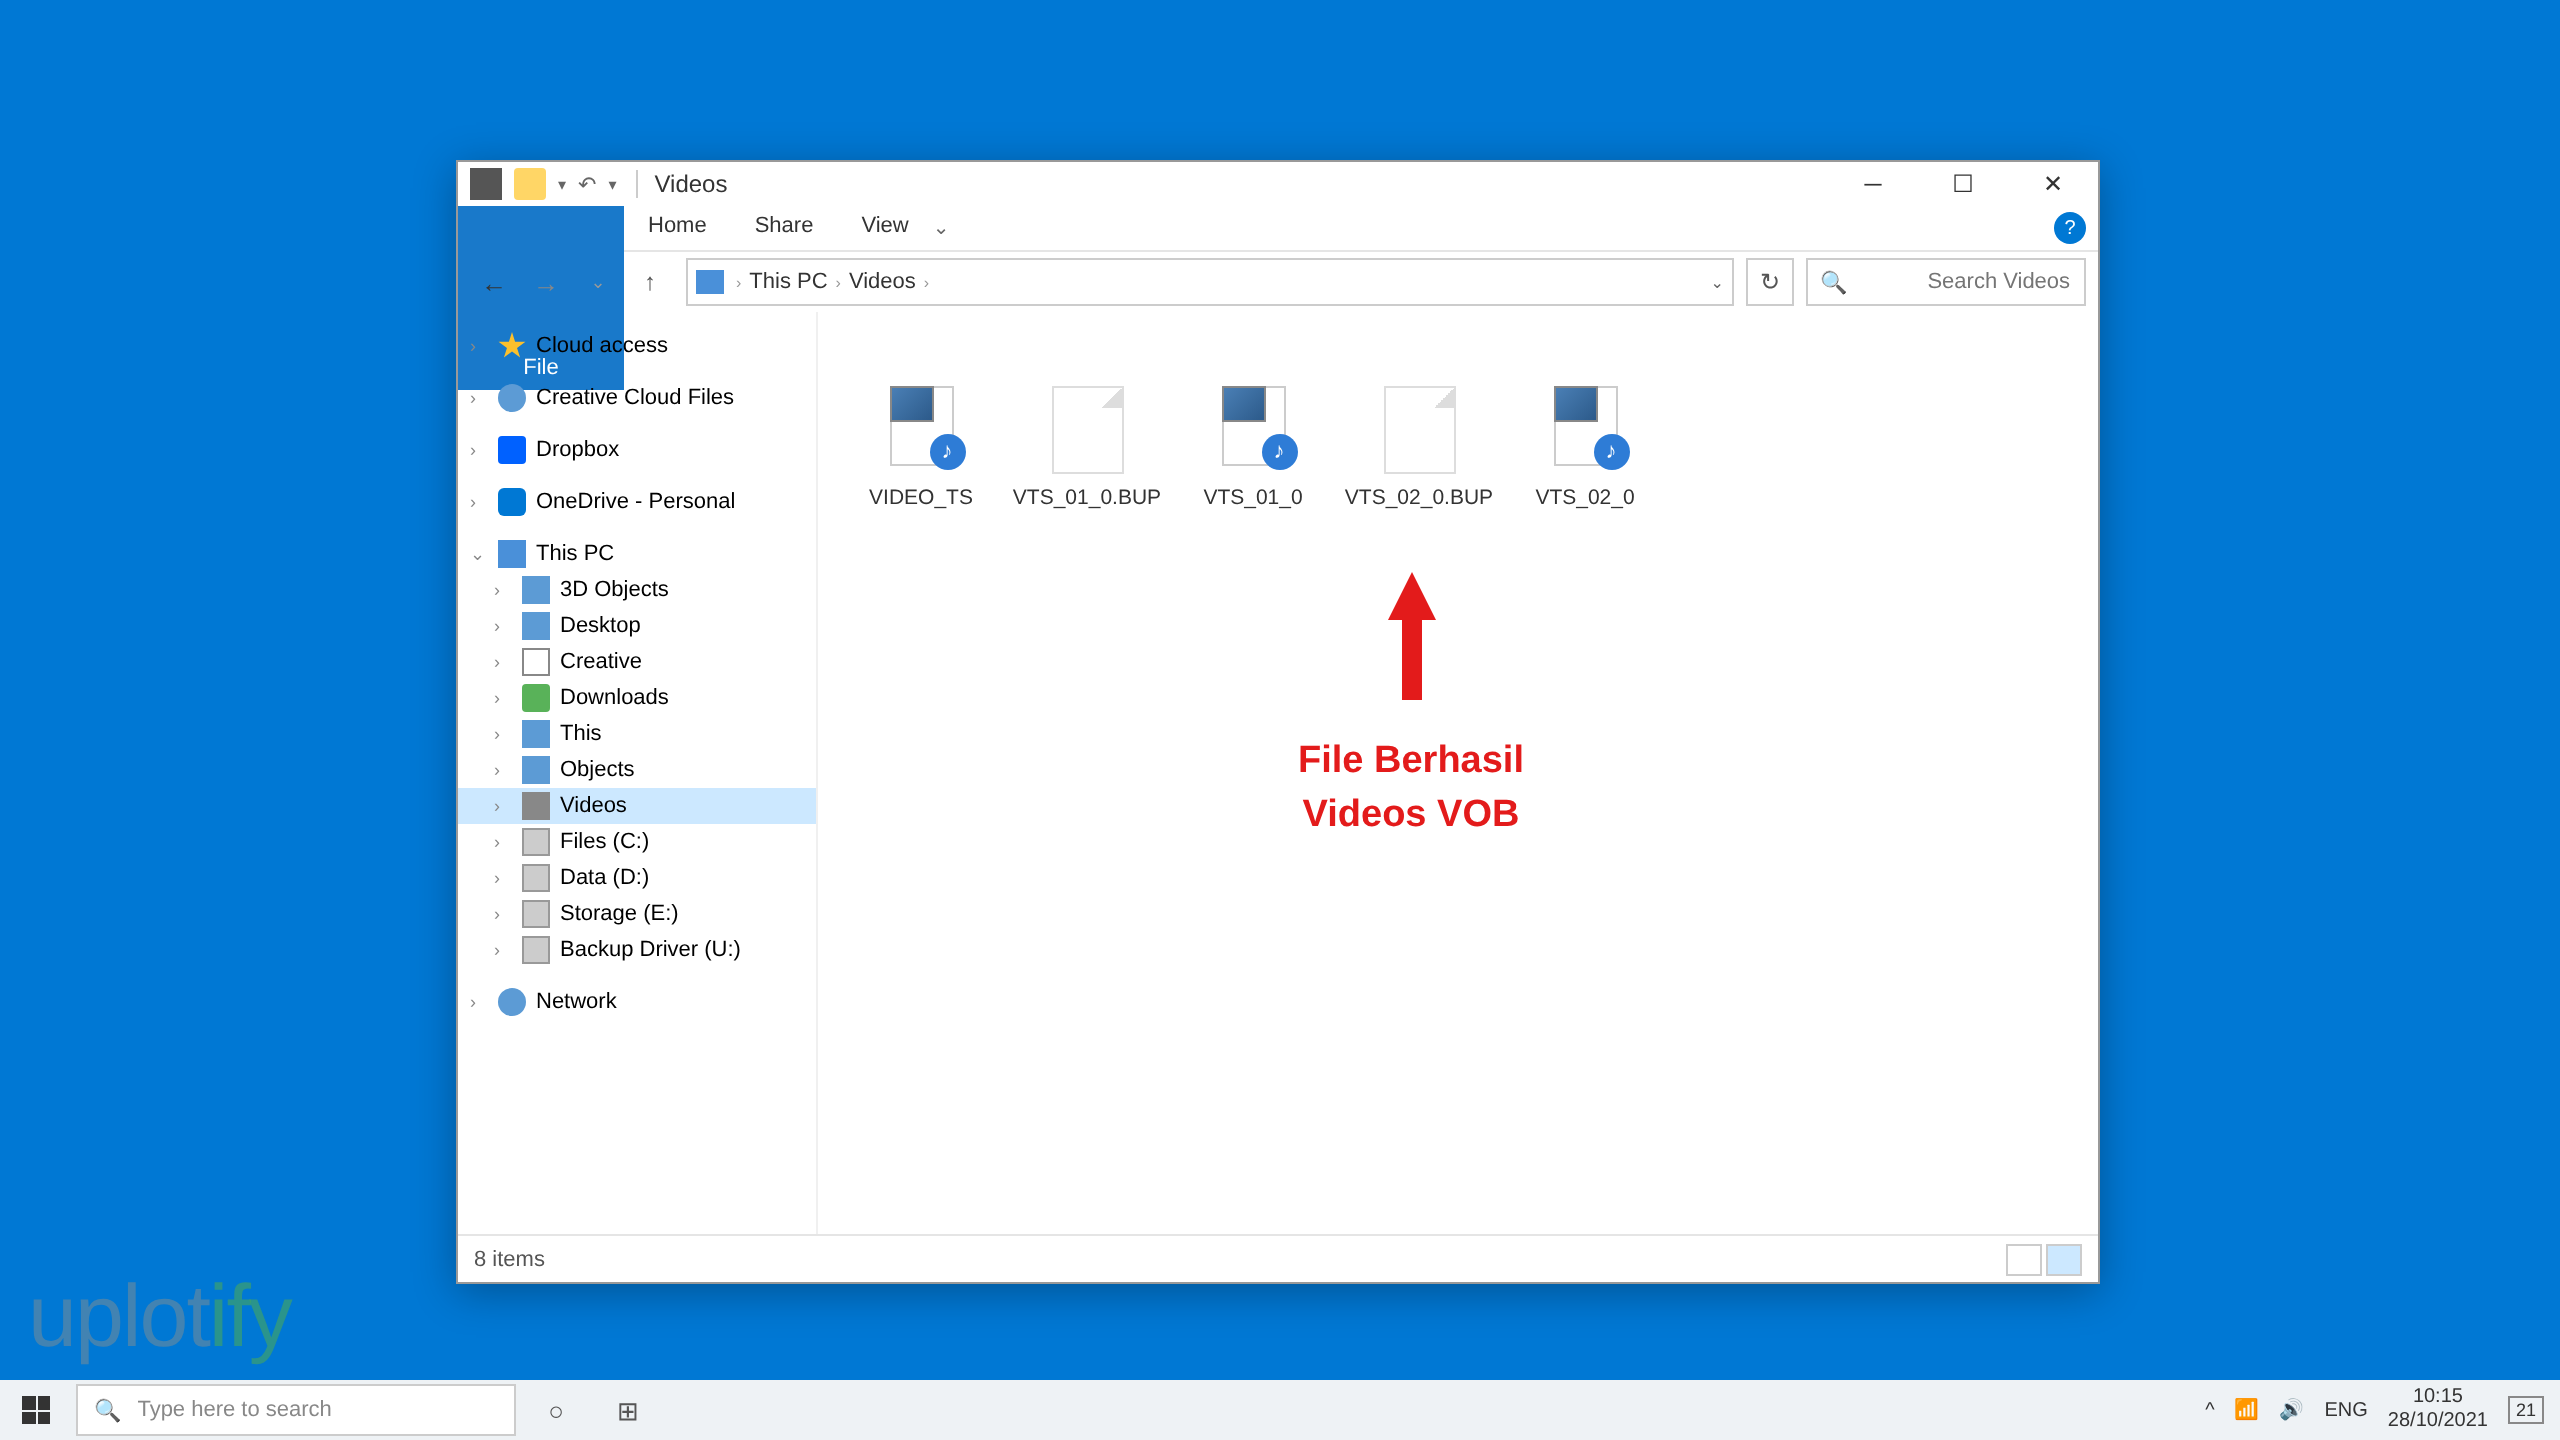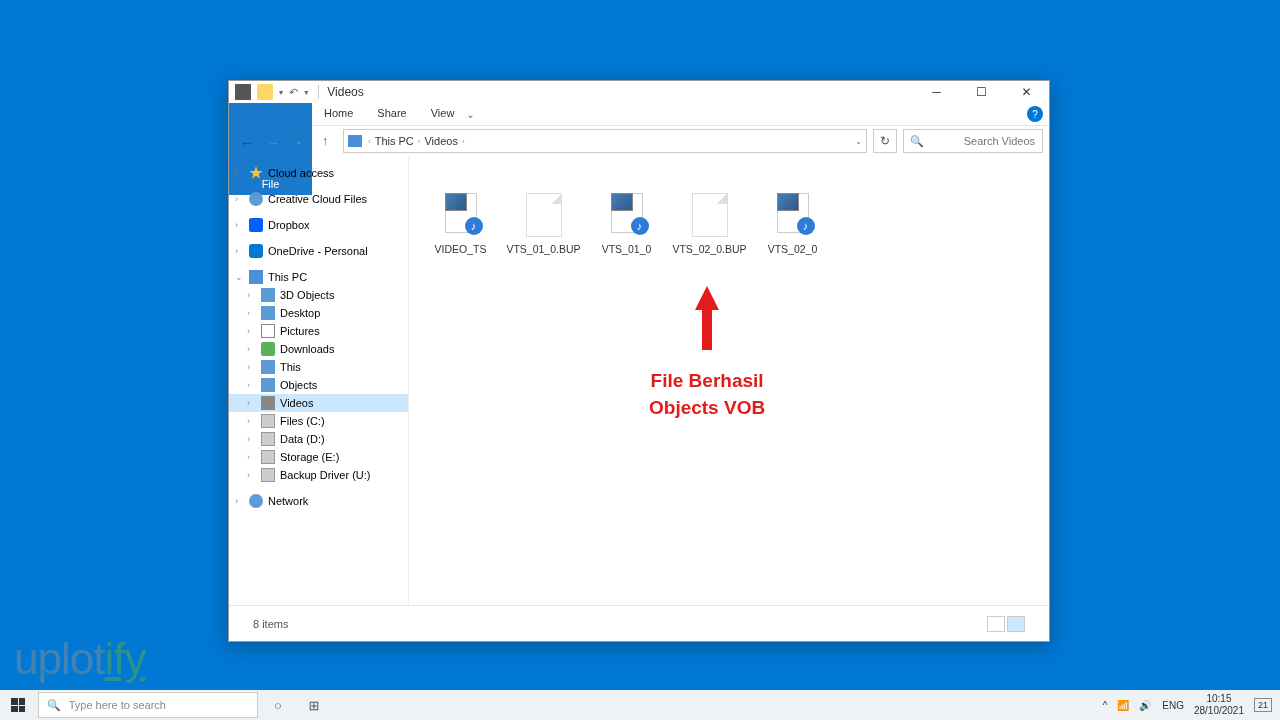--- a/index.html
+++ b/index.html
@@ -75,37 +75,37 @@
 .thumb.video::before, .thumb.video::after { content: ''; position: absolute; top: 0; bottom: 0; width: 6px; background: repeating-linear-gradient(#333 0 4px, #fff 4px 7px); }
 .thumb.video::before { left: 0; }
 .thumb.video::after { right: 0; }
 .thumb.video .frame { width: 100%; height: 100%; background: radial-gradient(circle at 40% 50%, #3cb8d4 0%, #1a5a8a 60%, #0a2a4a 100%); }
 
 .annotation { position: absolute; left: 240px; top: 130px; text-align: center; pointer-events: none; }
 .annotation .arrow { width: 0; height: 0; border-left: 12px solid transparent; border-right: 12px solid transparent; border-bottom: 24px solid #e31b1b; margin: 0 auto; }
 .annotation .stem { width: 10px; height: 40px; background: #e31b1b; margin: 0 auto; }
 .annotation .text { color: #e31b1b; font-weight: bold; font-size: 19px; margin-top: 18px; line-height: 1.4; }
 
-.statusbar { height: 36px; border-top: 1px solid #e5e5e5; display: flex; align-items: center; padding: 0 24px; font-size: 11px; color: #555; }
+.statusbar { height: 24px; border-top: 1px solid #e5e5e5; display: flex; align-items: center; padding: 0 8px; font-size: 11px; color: #555; }
 .statusbar .views { margin-left: auto; display: flex; gap: 2px; }
 .statusbar .views div { width: 18px; height: 16px; border: 1px solid #ccc; }
 .statusbar .views .active { background: #cce8ff; }
 
 .taskbar { position: absolute; left: 0; right: 0; bottom: 0; height: 30px; background: #eef2f5; display: flex; align-items: center; }
 .taskbar .start { width: 36px; height: 30px; display: flex; align-items: center; justify-content: center; }
 .taskbar .start .win { width: 14px; height: 14px; display: grid; grid-template: 1fr 1fr / 1fr 1fr; gap: 1px; }
 .taskbar .start .win div { background: #333; }
 .taskbar .searchbox { width: 220px; height: 26px; background: #fff; border: 1px solid #ccc; display: flex; align-items: center; padding: 0 8px; font-size: 11px; color: #888; margin: 0 2px; }
 .taskbar .searchbox .mag { margin-right: 8px; }
 .taskbar .tbtn { width: 36px; height: 30px; display: flex; align-items: center; justify-content: center; color: #555; font-size: 13px; }
 .taskbar .tray { margin-left: auto; display: flex; align-items: center; gap: 10px; padding-right: 8px; font-size: 10px; color: #333; }
 .taskbar .clock { text-align: center; line-height: 1.2; font-size: 10px; }
 
 .watermark { position: absolute; left: 14px; bottom: 36px; font-size: 44px; font-weight: 500; color: rgba(120,140,150,0.55); letter-spacing: -1px; }
-.watermark .green { color: rgba(60,160,110,0.7); text-decoration: underline; }
+.watermark .green { color: rgba(60,160,110,0.7); }
 </style>
 </head>
 <body>
 
 <div class="window">
   <div class="titlebar">
     <div class="qat">
       <div class="qat-icon"></div>
       <div class="folder-icon"></div>
       <span style="font-size:8px;color:#666;">▾</span>
@@ -188,21 +188,21 @@
           <span>3D Objects</span>
         </div>
       <div class="side-item l1">
           <span class="exp">›</span>
           <span class="ico desktop"></span>
           <span>Desktop</span>
         </div>
       <div class="side-item l1">
           <span class="exp">›</span>
           <span class="ico docs"></span>
-          <span>Pictures</span>
+          <span>Creative</span>
         </div>
       <div class="side-item l1">
           <span class="exp">›</span>
           <span class="ico downloads"></span>
           <span>Downloads</span>
         </div>
       <div class="side-item l1">
           <span class="exp">›</span>
           <span class="ico music"></span>
           <span>This</span>
@@ -278,21 +278,21 @@
               <div class="note">♪</div>
             </div>
             <div class="label">VTS_02_0</div>
           </div>
         </div>
       <div class="annotation">
         <div class="arrow"></div>
         <div class="stem"></div>
         <div class="text">
           <div>File Berhasil</div>
-          <div>Objects VOB</div>
+          <div>Videos VOB</div>
         </div>
       </div>
     </div>
   </div>
 
   <div class="statusbar">
     <span>8 items</span>
     <div class="views">
       <div></div>
       <div class="active"></div>

